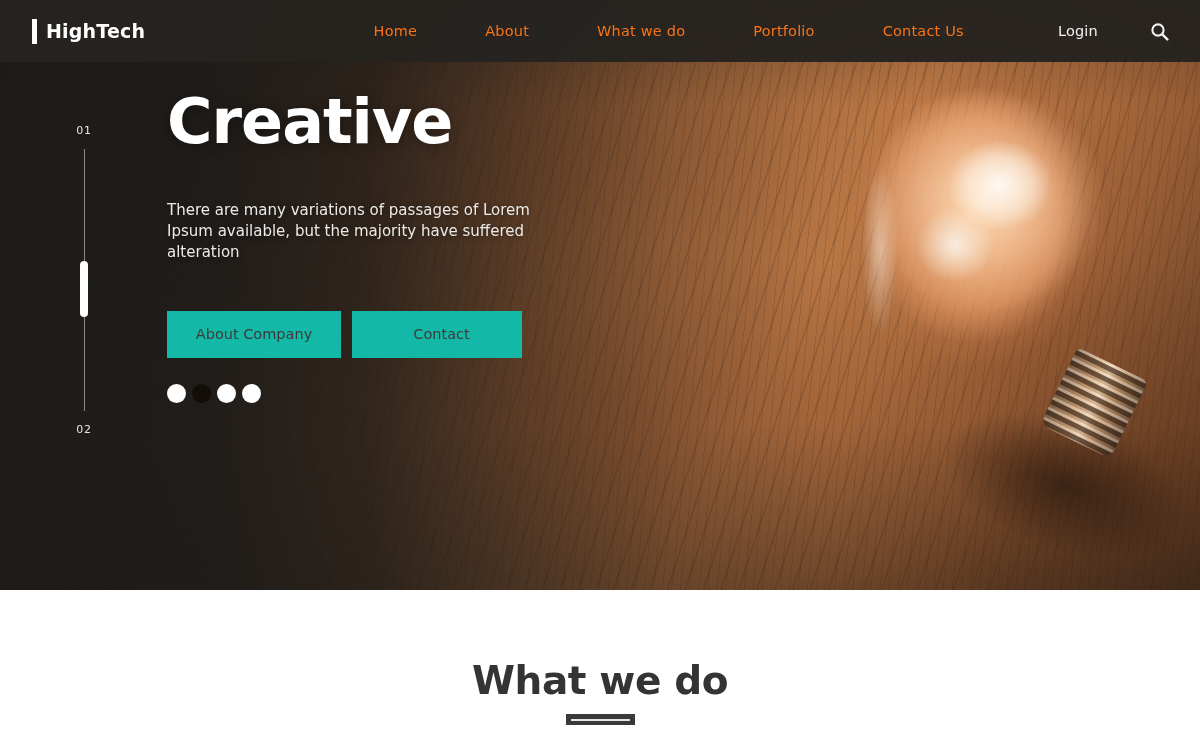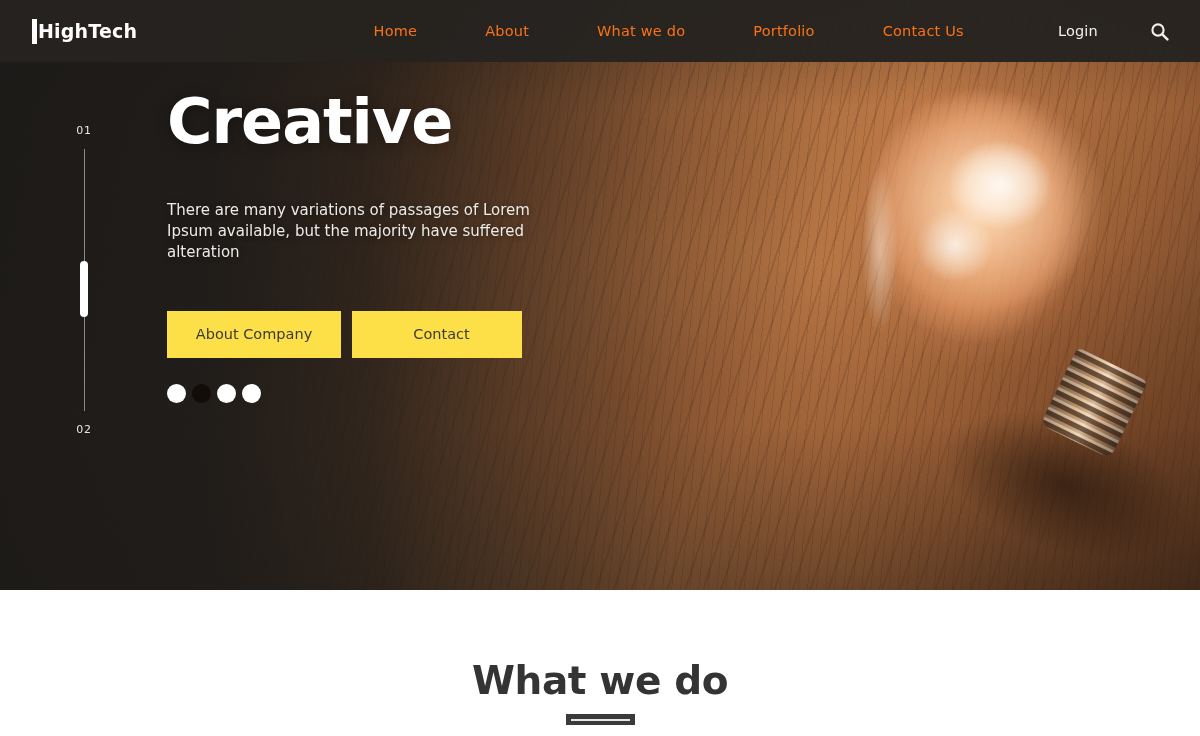--- a/index.html
+++ b/index.html
@@ -96,20 +96,21 @@
     display:flex; align-items:center;
     z-index:20;
   }
   .logo {
     margin-left:32px;
     display:flex; align-items:center;
     color:#ffffff;
     font-size:19px; font-weight:bold;
     letter-spacing:.2px;
     font-family:"DejaVu Sans", sans-serif;
+    gap:8px;
   }
   .logo-bar {
     width:5px; height:25px;
     background:#ffffff;
     margin-right:1px;
     display:block;
   }
   .nav {
     display:flex; align-items:center;
     margin-left:auto; margin-right:0;
@@ -157,21 +158,21 @@
     font-size:15px;
     line-height:1.42;
     max-width:370px;
     text-shadow:0 1px 6px rgba(0,0,0,.45);
   }
   .hero-buttons {
     margin-top:47px;
     display:flex;
   }
   .btn {
-    background:#fde047;
+    background:#14b8a6;
     color:#3b3b3b;
     font-size:14.5px;
     border:none;
     height:47px;
     display:flex; align-items:center; justify-content:center;
     cursor:pointer;
     font-family:"DejaVu Sans", sans-serif;
   }
   .btn-about { width:174px; }
   .btn-contact { width:170px; margin-left:11px;padding-left:9px; }

